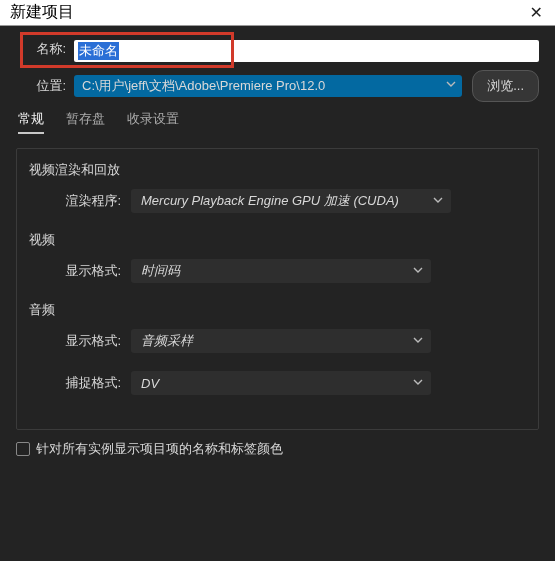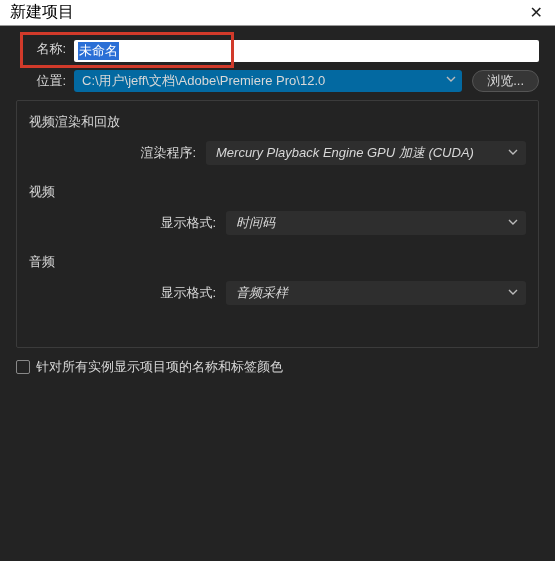--- a/index.html
+++ b/index.html
@@ -14,31 +14,31 @@
   .name-highlight { position: absolute; left: 4px; top: -6px; width: 214px; height: 36px; border: 3px solid #d13a2a; pointer-events: none; }
   .name-row { display: flex; align-items: flex-start; padding-top: 2px; }
   .name-label { width: 58px; text-align: right; padding-right: 8px; color: #d8d8d8; font-size: 13px; }
   .name-input-wrap { flex: 1; background: #fff; height: 22px; display: flex; align-items: center; padding: 0 4px; border-radius: 2px; }
   .name-input-sel { background: #2a6fd6; color: #fff; padding: 0 1px; }
 
   .location-row { display: flex; align-items: center; margin: 2px 0 8px 0; }
   .location-label { width: 58px; text-align: right; padding-right: 8px; color: #d8d8d8; }
   .location-select { flex: 1; background: #0369a1; color: #d8d8d8; height: 22px; border: none; border-radius: 3px; padding: 0 22px 0 8px; font-size: 13px; position: relative; display: flex; align-items: center; cursor: pointer; }
   .location-select .chev { position: absolute; right: 6px; top: 4px; }
-  .browse-btn { margin-left: 10px; background: #363636; color: #d8d8d8; border: 1px solid #555; border-radius: 11px; height: 22px; padding: 0 14px; font-size: 13px; cursor: pointer; display: flex; align-items: center; }
+  .browse-btn { margin-left: 10px; background: #363636; color: #d8d8d8; border: 1px solid #555; border-radius: 11px; height: 32px; padding: 0 14px; font-size: 13px; cursor: pointer; display: flex; align-items: center; }
 
   .tabs { display: flex; gap: 22px; padding: 0 2px; margin-bottom: 14px; }
   .tab { color: #aaa; font-size: 13px; padding-bottom: 4px; cursor: pointer; }
   .tab.active { color: #f0f0f0; border-bottom: 2px solid #c8c8c8; }
 
-  .panel { border: 1px solid #3b3b3b; border-radius: 2px; background: #232323; padding: 10px 12px 4px 12px; margin-bottom: 10px; }
+  .panel { border: 1px solid #3b3b3b; border-radius: 2px; background: #232323; padding: 10px 28px 4px 12px; margin-bottom: 10px; }
 
   .section { margin-bottom: 18px; }
   .section-title { color: #d8d8d8; font-size: 13px; margin: 2px 0 10px 0; }
-  .section-row { display: flex; align-items: center; justify-content: flex-end; }
+  .section-row { display: flex; align-items: center; }
   .section-row-label { width: 102px; text-align: right; padding-right: 10px; color: #d8d8d8; font-size: 13px; }
   .dropdown { flex: 1; max-width: 300px; background: #2e2e2e; color: #d8d8d8; height: 24px; border: none; border-radius: 3px; padding: 0 24px 0 10px; font-size: 13px; position: relative; display: flex; align-items: center; cursor: pointer; font-style: italic; }
   .dropdown .chev { position: absolute; right: 8px; top: 6px; }
 
   .chev { width: 10px; height: 10px; display: inline-block; }
   .chev svg { width: 10px; height: 10px; display: block; }
 
   .checkbox-row { display: flex; align-items: center; margin-top: 2px; color: #d8d8d8; font-size: 13px; cursor: pointer; }
   .checkbox { width: 14px; height: 14px; border: 1px solid #888; margin-right: 6px; background: #232323; border-radius: 2px; }
 </style>
@@ -70,20 +70,25 @@
           <svg viewBox="0 0 10 10">
             <path d="M1 3 L5 7 L9 3" stroke="#bbb" stroke-width="1.4" fill="none"></path>
           </svg>
         </span>
     </div>
     <div class="browse-btn">
       <span>浏览...</span>
     </div>
   </div>
 
+  <div class="tabs">
+    <div class="tab active">常规</div>
+    <div class="tab">暂存盘</div>
+    <div class="tab">收录设置</div>
+  </div>
 
   <div class="panel">
 
     <div class="section">
       <div class="section-title">视频渲染和回放</div>
       <div class="section-row">
         <div class="section-row-label">渲染程序:</div>
         <div class="dropdown" style="max-width:320px;">
           <span>Mercury Playback Engine GPU 加速 (CUDA)</span>
           <span class="chev">
@@ -119,20 +124,31 @@
           <span class="chev">
               <svg viewBox="0 0 10 10">
                 <path d="M1 3 L5 7 L9 3" stroke="#bbb" stroke-width="1.4" fill="none"></path>
               </svg>
             </span>
         </div>
       </div>
     </div>
 
     <div class="section" style="margin-bottom:10px;">
+      <div class="section-row">
+        <div class="section-row-label">捕捉格式:</div>
+        <div class="dropdown">
+          <span>DV</span>
+          <span class="chev">
+              <svg viewBox="0 0 10 10">
+                <path d="M1 3 L5 7 L9 3" stroke="#bbb" stroke-width="1.4" fill="none"></path>
+              </svg>
+            </span>
+        </div>
+      </div>
     </div>
 
     <div style="height:20px;"></div>
   </div>
 
   <div class="checkbox-row">
     <span class="checkbox"></span>
     <span>针对所有实例显示项目项的名称和标签颜色</span>
   </div>
 

